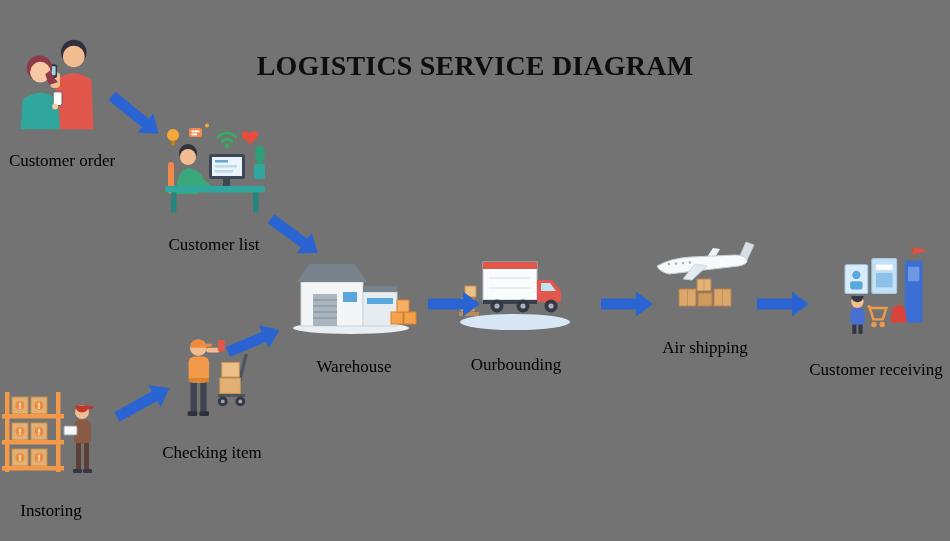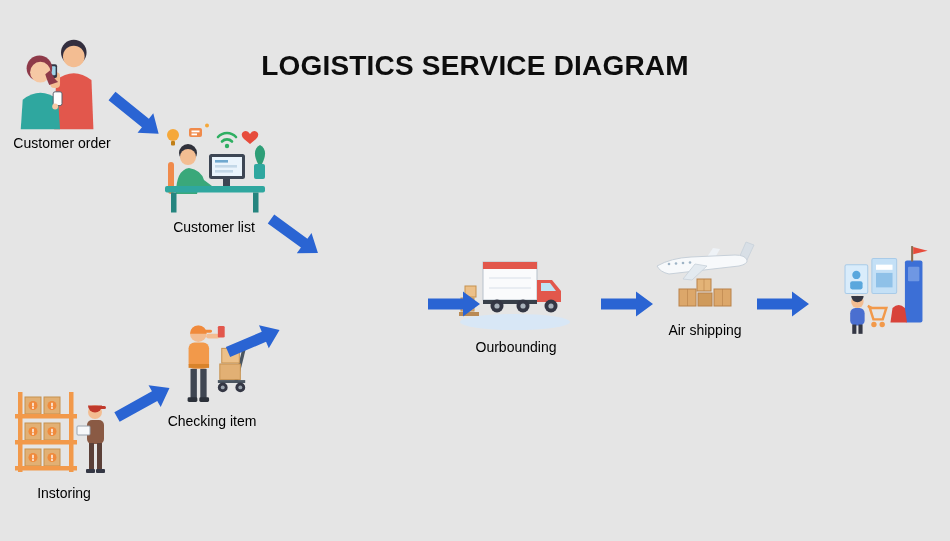--- a/index.html
+++ b/index.html
@@ -1,28 +1,28 @@
 <!DOCTYPE html>
 <html style="--arrow-color: #2a64d3; --title-color: #0d0d0d; --text-color: #000000;"><head>
 <meta charset="utf-8">
 <style>
   * { margin:0; padding:0; box-sizing:border-box; }
   html,body { background:#ffffff; }
   .canvas {
-    position:relative; width:950px; height:541px; background:#e5e5e5;
-    font-family:Liberation Sans, sans-serif; overflow:hidden;
+    position:relative; width:950px; height:541px; background:#737373;
+    font-family:Liberation Serif, serif; overflow:hidden;
   }
   .title {
     position:absolute; top:50px; left:0; width:100%; text-align:center;
     font-size:28px; font-weight:700; letter-spacing:0.2px;
     color:var(--title-color,#0d0d0d);
   }
   .node { position:absolute; display:flex; flex-direction:column; align-items:center; }
   .node .label {
-    margin-top:5px; font-size:14px; font-weight:500; white-space:nowrap;
+    margin-top:21px; font-size:17px; font-weight:500; white-space:nowrap;
     color:var(--text-color,#000000);
     text-align:center;
   }
   .node svg { display:block; }
   .arrows { position:absolute; left:0; top:0; pointer-events:none; }
   .arrows path { fill:var(--arrow-color,#2a64d3); }
 </style>
 </head>
 <body>
 
@@ -72,20 +72,39 @@
       <circle cx="33" cy="31" r="9" fill="#30313b"></circle>
       <circle cx="33" cy="35" r="8" fill="#f3bd92"></circle>
       <path d="M21 72 q0 -24 13 -26 q12 2 15 12 l8 6 -3 5 -10 -5 -2 8 z" fill="#3aa87a"></path>
       <rect x="10" y="64" width="100" height="6.5" rx="2" fill="#2fa79f"></rect>
       <rect x="16" y="70.5" width="5.5" height="20" fill="#25857f"></rect>
       <rect x="98" y="70.5" width="5.5" height="20" fill="#25857f"></rect>
     </svg>
     <figcaption class="label">Customer list</figcaption>
   </figure>
 
+  <figure class="node" style="left:291px; top:248px; width:126px;">
+    <svg width="126" height="88" viewBox="0 0 126 88">
+      <ellipse cx="60" cy="80" rx="58" ry="6" fill="#e9eef3"></ellipse>
+      <rect x="10" y="34" width="62" height="44" fill="#f3f5f7" stroke="#ccd4da" stroke-width="1"></rect>
+      <polygon points="6,34 76,34 64,16 18,16" fill="#78828c"></polygon>
+      <rect x="72" y="44" width="34" height="34" fill="#e7ecf0" stroke="#ccd4da" stroke-width="1"></rect>
+      <rect x="72" y="38" width="34" height="6" fill="#78828c"></rect>
+      <rect x="76" y="50" width="26" height="6" fill="#5aa7dd"></rect>
+      <rect x="22" y="46" width="24" height="32" fill="#aab5bf"></rect>
+      <path d="M22 52 h24 M22 58 h24 M22 64 h24 M22 70 h24" stroke="#8f9ba5" stroke-width="1.5"></path>
+      <rect x="52" y="44" width="14" height="10" fill="#5aa7dd"></rect>
+      <g stroke="#d9832b" stroke-width="1">
+        <rect x="100" y="64" width="12" height="12" fill="#f3a24b"></rect>
+        <rect x="113" y="64" width="12" height="12" fill="#f3a24b"></rect>
+        <rect x="106" y="52" width="12" height="12" fill="#f6b066"></rect>
+      </g>
+    </svg>
+    <figcaption class="label">Warehouse</figcaption>
+  </figure>
 
   <figure class="node" style="left:456px; top:246px; width:120px;">
     <svg width="118" height="88" viewBox="0 0 118 88">
       <ellipse cx="58" cy="76" rx="55" ry="8" fill="#d8e7f6"></ellipse>
       <rect x="26" y="16" width="54" height="38" fill="#fafbfc" stroke="#b7c1cb" stroke-width="1"></rect>
       <rect x="26" y="16" width="54" height="7" fill="#e2574c"></rect>
       <path d="M32 32 h42 M32 42 h42" stroke="#e4e9ee" stroke-width="1.5"></path>
       <rect x="26" y="54" width="54" height="4" fill="#39404a"></rect>
       <path d="M80 34 h15 l9 11 v11 h-24 z" fill="#e2574c"></path>
       <path d="M84 37 h9 l6 8 h-15 z" fill="#bfe3f2"></path>
@@ -139,23 +158,24 @@
       <circle cx="36" cy="56" r="6" fill="#f3bd92"></circle>
       <path d="M30 56 a6 6 0 0 1 12 0 z" transform="rotate(180 36 53.2)" fill="#343744"></path>
       <rect x="29" y="62" width="14" height="17" rx="5" fill="#4a6fd0"></rect>
       <rect x="31" y="78" width="4" height="9" fill="#343744"></rect>
       <rect x="37" y="78" width="4" height="9" fill="#343744"></rect>
       <path d="M46 60 l4 2" stroke="#f2994a" stroke-width="2.4"></path>
       <path d="M48 62 h16 l-3.5 11 h-9 z" fill="none" stroke="#f2994a" stroke-width="2.4"></path>
       <circle cx="52" cy="78" r="2.6" fill="#f2994a"></circle>
       <circle cx="60" cy="78" r="2.6" fill="#f2994a"></circle>
     </svg>
-  </figure>
-
-  <figure class="node" style="left:170px; top:318px; width:84px;">
+    <figcaption class="label">Customer receiving</figcaption>
+  </figure>
+
+  <figure class="node" style="left:170px; top:332px; width:84px;">
     <svg width="82" height="90" viewBox="0 0 84 92">
       <rect x="36" y="16" width="14" height="5" rx="2.5" fill="#f3bd92"></rect>
       <rect x="48" y="8" width="7" height="12" rx="1.5" fill="#e2574c"></rect>
       <circle cx="28" cy="16" r="8.5" fill="#f3bd92"></circle>
       <path d="M19.5 16 a8.5 8.5 0 0 1 17 0 z" fill="#f08a3c"></path>
       <rect x="34" y="12" width="8" height="3" rx="1.5" fill="#f08a3c"></rect>
       <rect x="18" y="25" width="21" height="27" rx="6" fill="#f2994a"></rect>
       <rect x="18" y="47" width="21" height="4" fill="#d9832b"></rect>
       <rect x="20" y="52" width="6.5" height="31" fill="#3f4652"></rect>
       <rect x="30" y="52" width="6.5" height="31" fill="#3f4652"></rect>
@@ -166,21 +186,21 @@
       <rect x="50" y="47" width="21" height="16" fill="#e2b074" stroke="#c6914f" stroke-width="1"></rect>
       <path d="M48 65 h28" stroke="#4a5560" stroke-width="3"></path>
       <circle cx="53" cy="71" r="5" fill="#343744"></circle>
         <circle cx="53" cy="71" r="2" fill="#9aa4ae"></circle>
       <circle cx="71" cy="71" r="5" fill="#343744"></circle>
         <circle cx="71" cy="71" r="2" fill="#9aa4ae"></circle>
     </svg>
     <figcaption class="label">Checking item</figcaption>
   </figure>
 
-  <figure class="node" style="left:13px; top:386px; width:102px;">
+  <figure class="node" style="left:0; top:386px; width:102px;">
     <svg width="102" height="94" viewBox="0 0 102 94">
       <g fill="#e2b074" stroke="#c6914f" stroke-width="1">
         <rect x="12" y="11" width="16" height="17"></rect>
         <rect x="31" y="11" width="16" height="17"></rect>
         <rect x="12" y="37" width="16" height="17"></rect>
         <rect x="31" y="37" width="16" height="17"></rect>
         <rect x="12" y="63" width="16" height="17"></rect>
         <rect x="31" y="63" width="16" height="17"></rect>
       </g>
       <g fill="#f08a3c">

